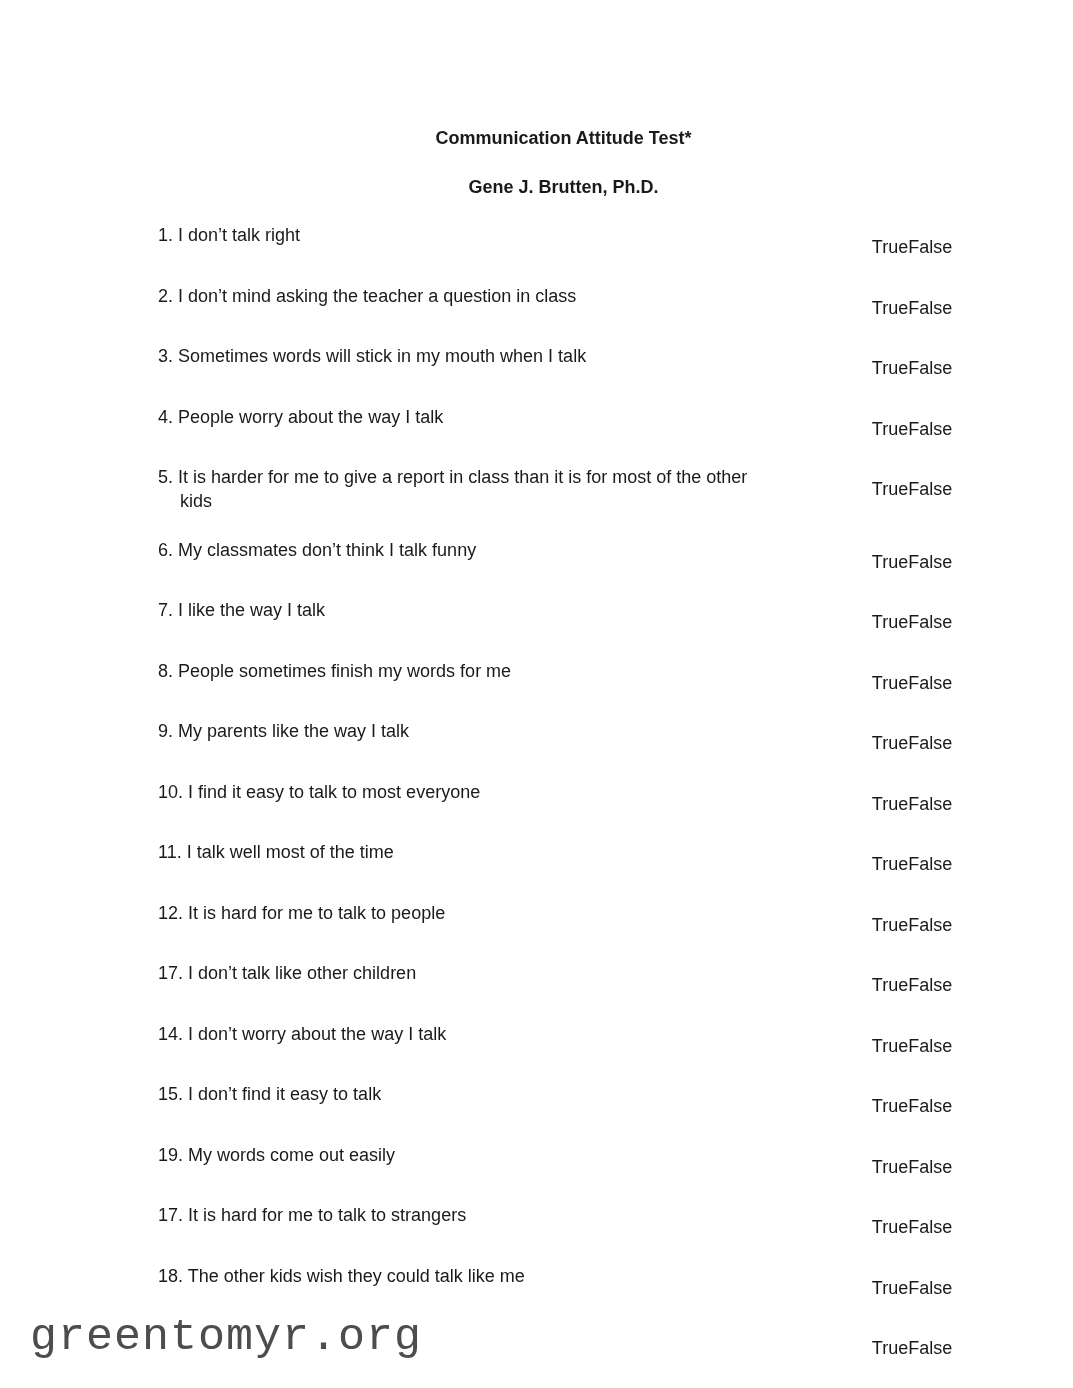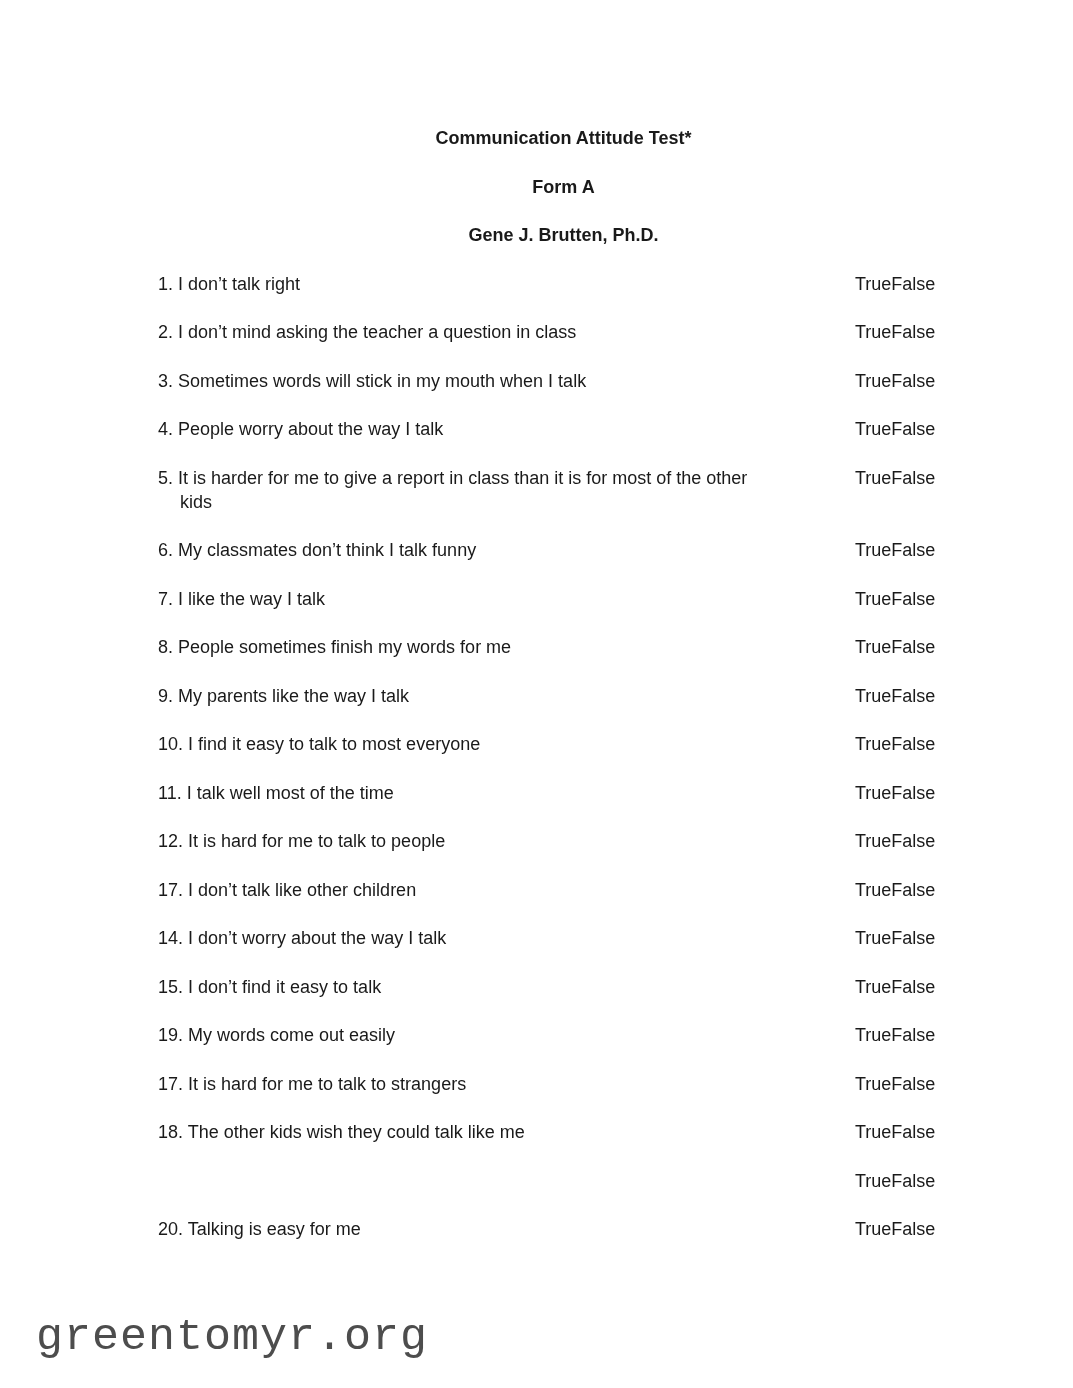--- a/index.html
+++ b/index.html
@@ -31,44 +31,44 @@
   }
   .question {
     width: 620px;
     padding-left: 22px;
     text-indent: -22px;
   }
   .answers {
     margin-left: auto;
     width: 114px;
     display: flex;
-    justify-content: flex-start;
+    justify-content: center;
     white-space: nowrap;
+    margin-top: 12px;
   }
   .answer {
     cursor: pointer;
   }
   .watermark {
     position: absolute;
-    left: 36px;
+    left: 30px;
     top: 1308px;
     font-family: "Liberation Mono", "DejaVu Sans Mono", monospace;
     font-size: 45px;
     line-height: 60px;
     letter-spacing: 1px;
     color: #4d4d4d;
     font-weight: normal;
   }
 </style>
 </head>
 <body>
 
 <div class="page">
   <div class="header-line">Communication Attitude Test*</div>
-  <div class="header-line">Form A</div>
   <div class="header-line">Gene J. Brutten, Ph.D.</div>
 
   <div class="items" id="items-container">
   <div class="row">
     <div class="question">1. I don’t talk right</div>
     <div class="answers">
       <span class="answer">True</span>
       <span class="answer">False</span>
     </div>
   </div>

